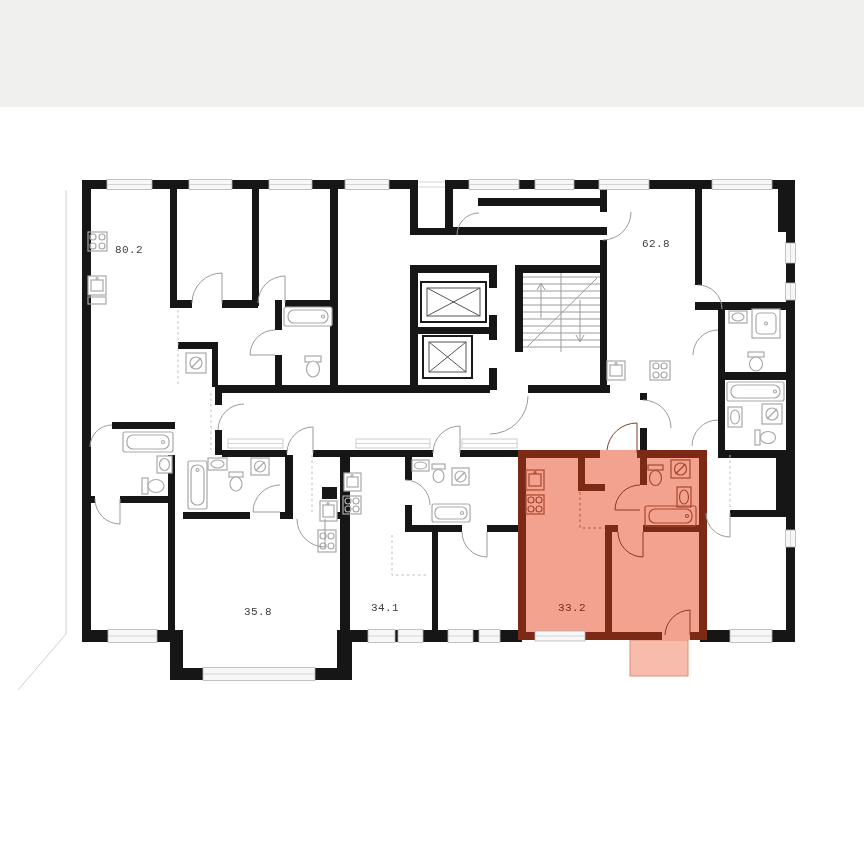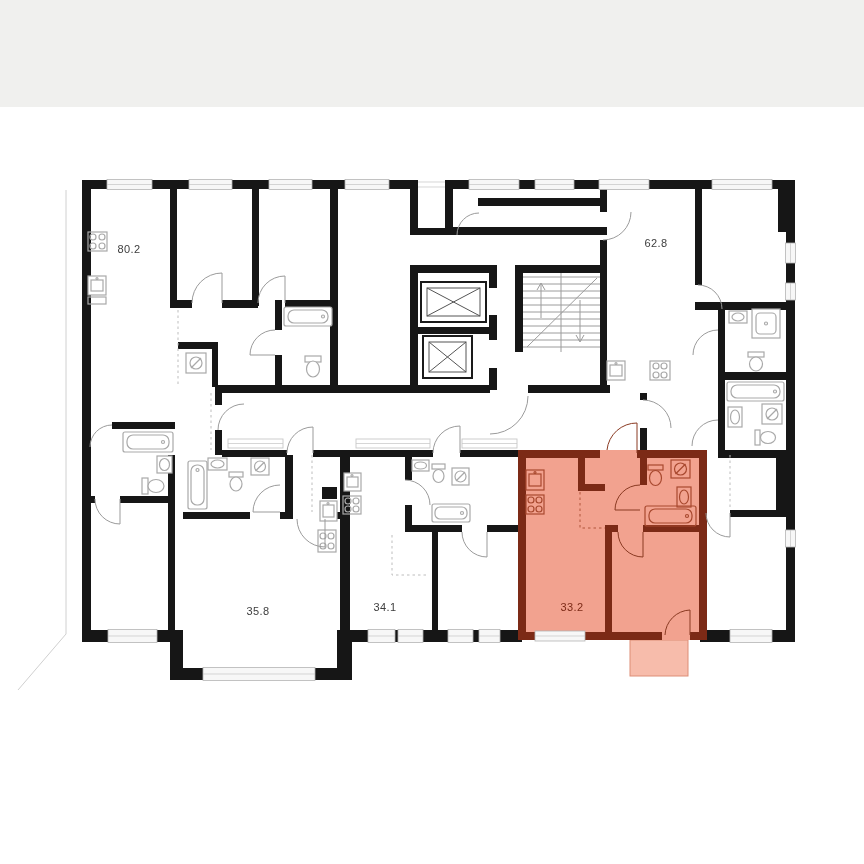--- a/index.html
+++ b/index.html
@@ -1,17 +1,17 @@
 <!DOCTYPE html>
 <html><head>
 <meta charset="utf-8">
 <style>
   html,body{margin:0;padding:0;background:#ffffff;}
   .stage{position:relative;width:864px;height:708px;background:#ffffff;overflow:hidden;
-         font-family:Liberation Sans, sans-serif;}
+         font-family:Liberation Mono, monospace;}
   svg{position:absolute;left:0;top:0;}
   .wall{fill:#161616;}
   .rwall{fill:#7c2a16;}
   .fix{stroke:#a9a9a9;stroke-width:1.2;fill:#ffffff;}
   .fixn{stroke:#a9a9a9;stroke-width:1.2;fill:none;}
   .rfix{stroke:#a8492f;stroke-width:1.2;fill:none;}
   .door{stroke:#9b9b9b;stroke-width:1;fill:none;}
   .rdoor{stroke:#8a3a22;stroke-width:1;fill:none;}
   .winr{fill:#f7f7f7;stroke:#b3b3b3;stroke-width:0.8;}
   .winl{stroke:#c4c4c4;stroke-width:0.7;}

